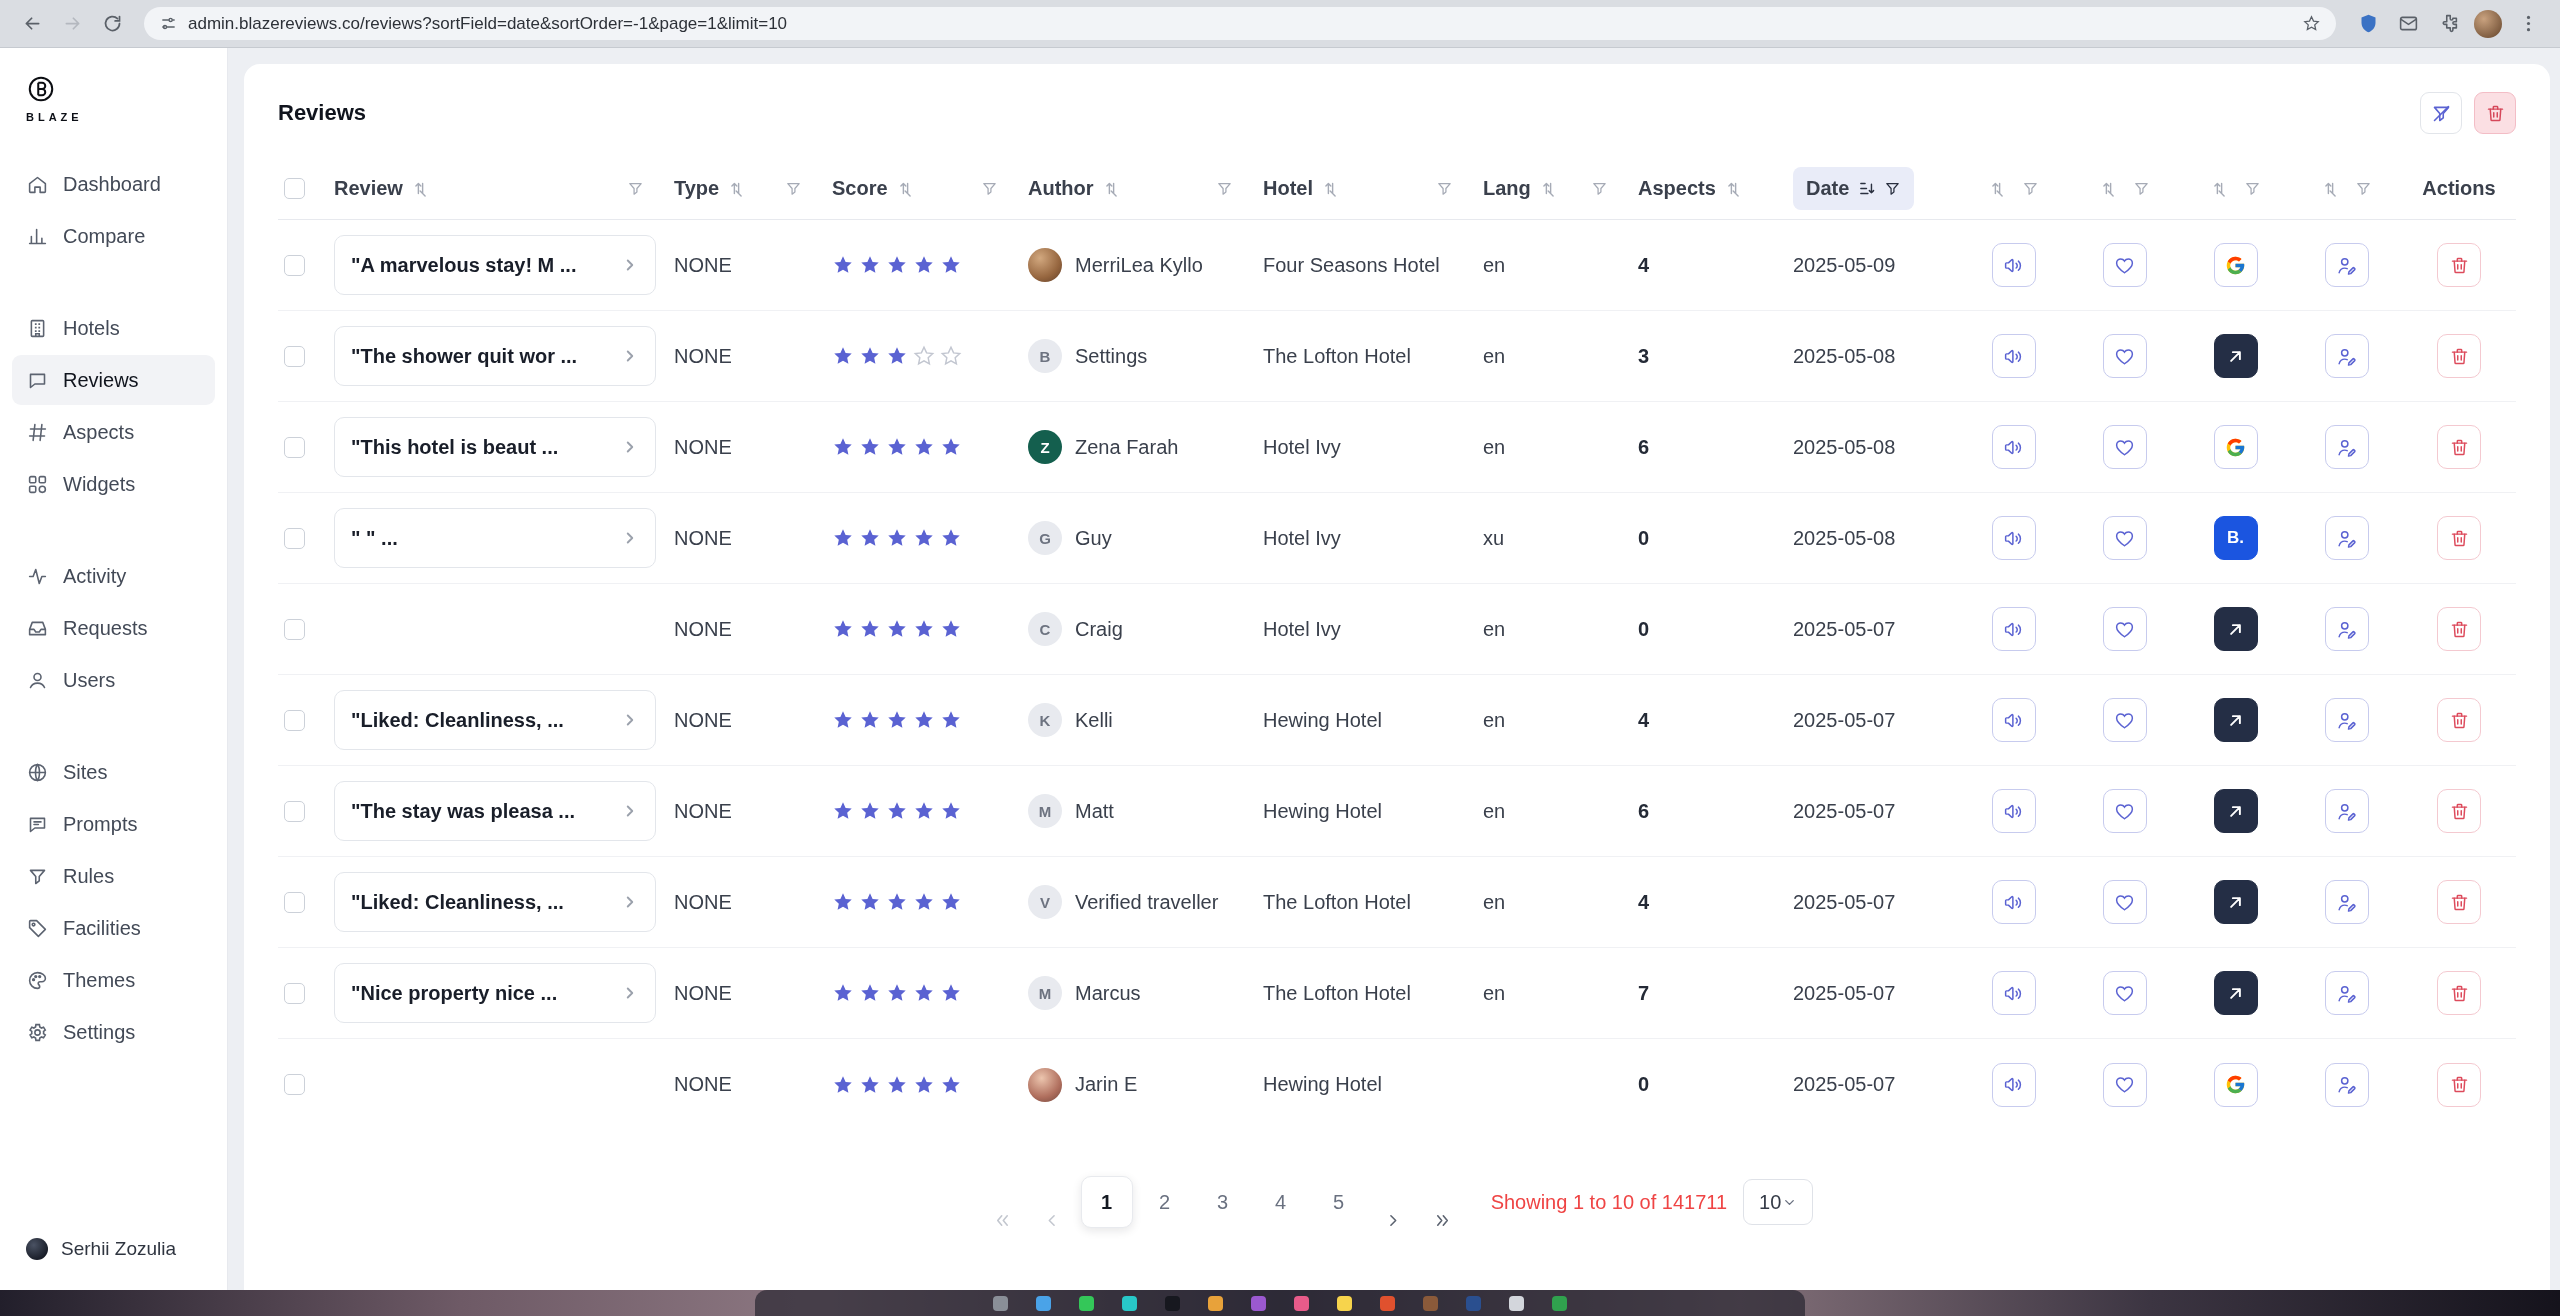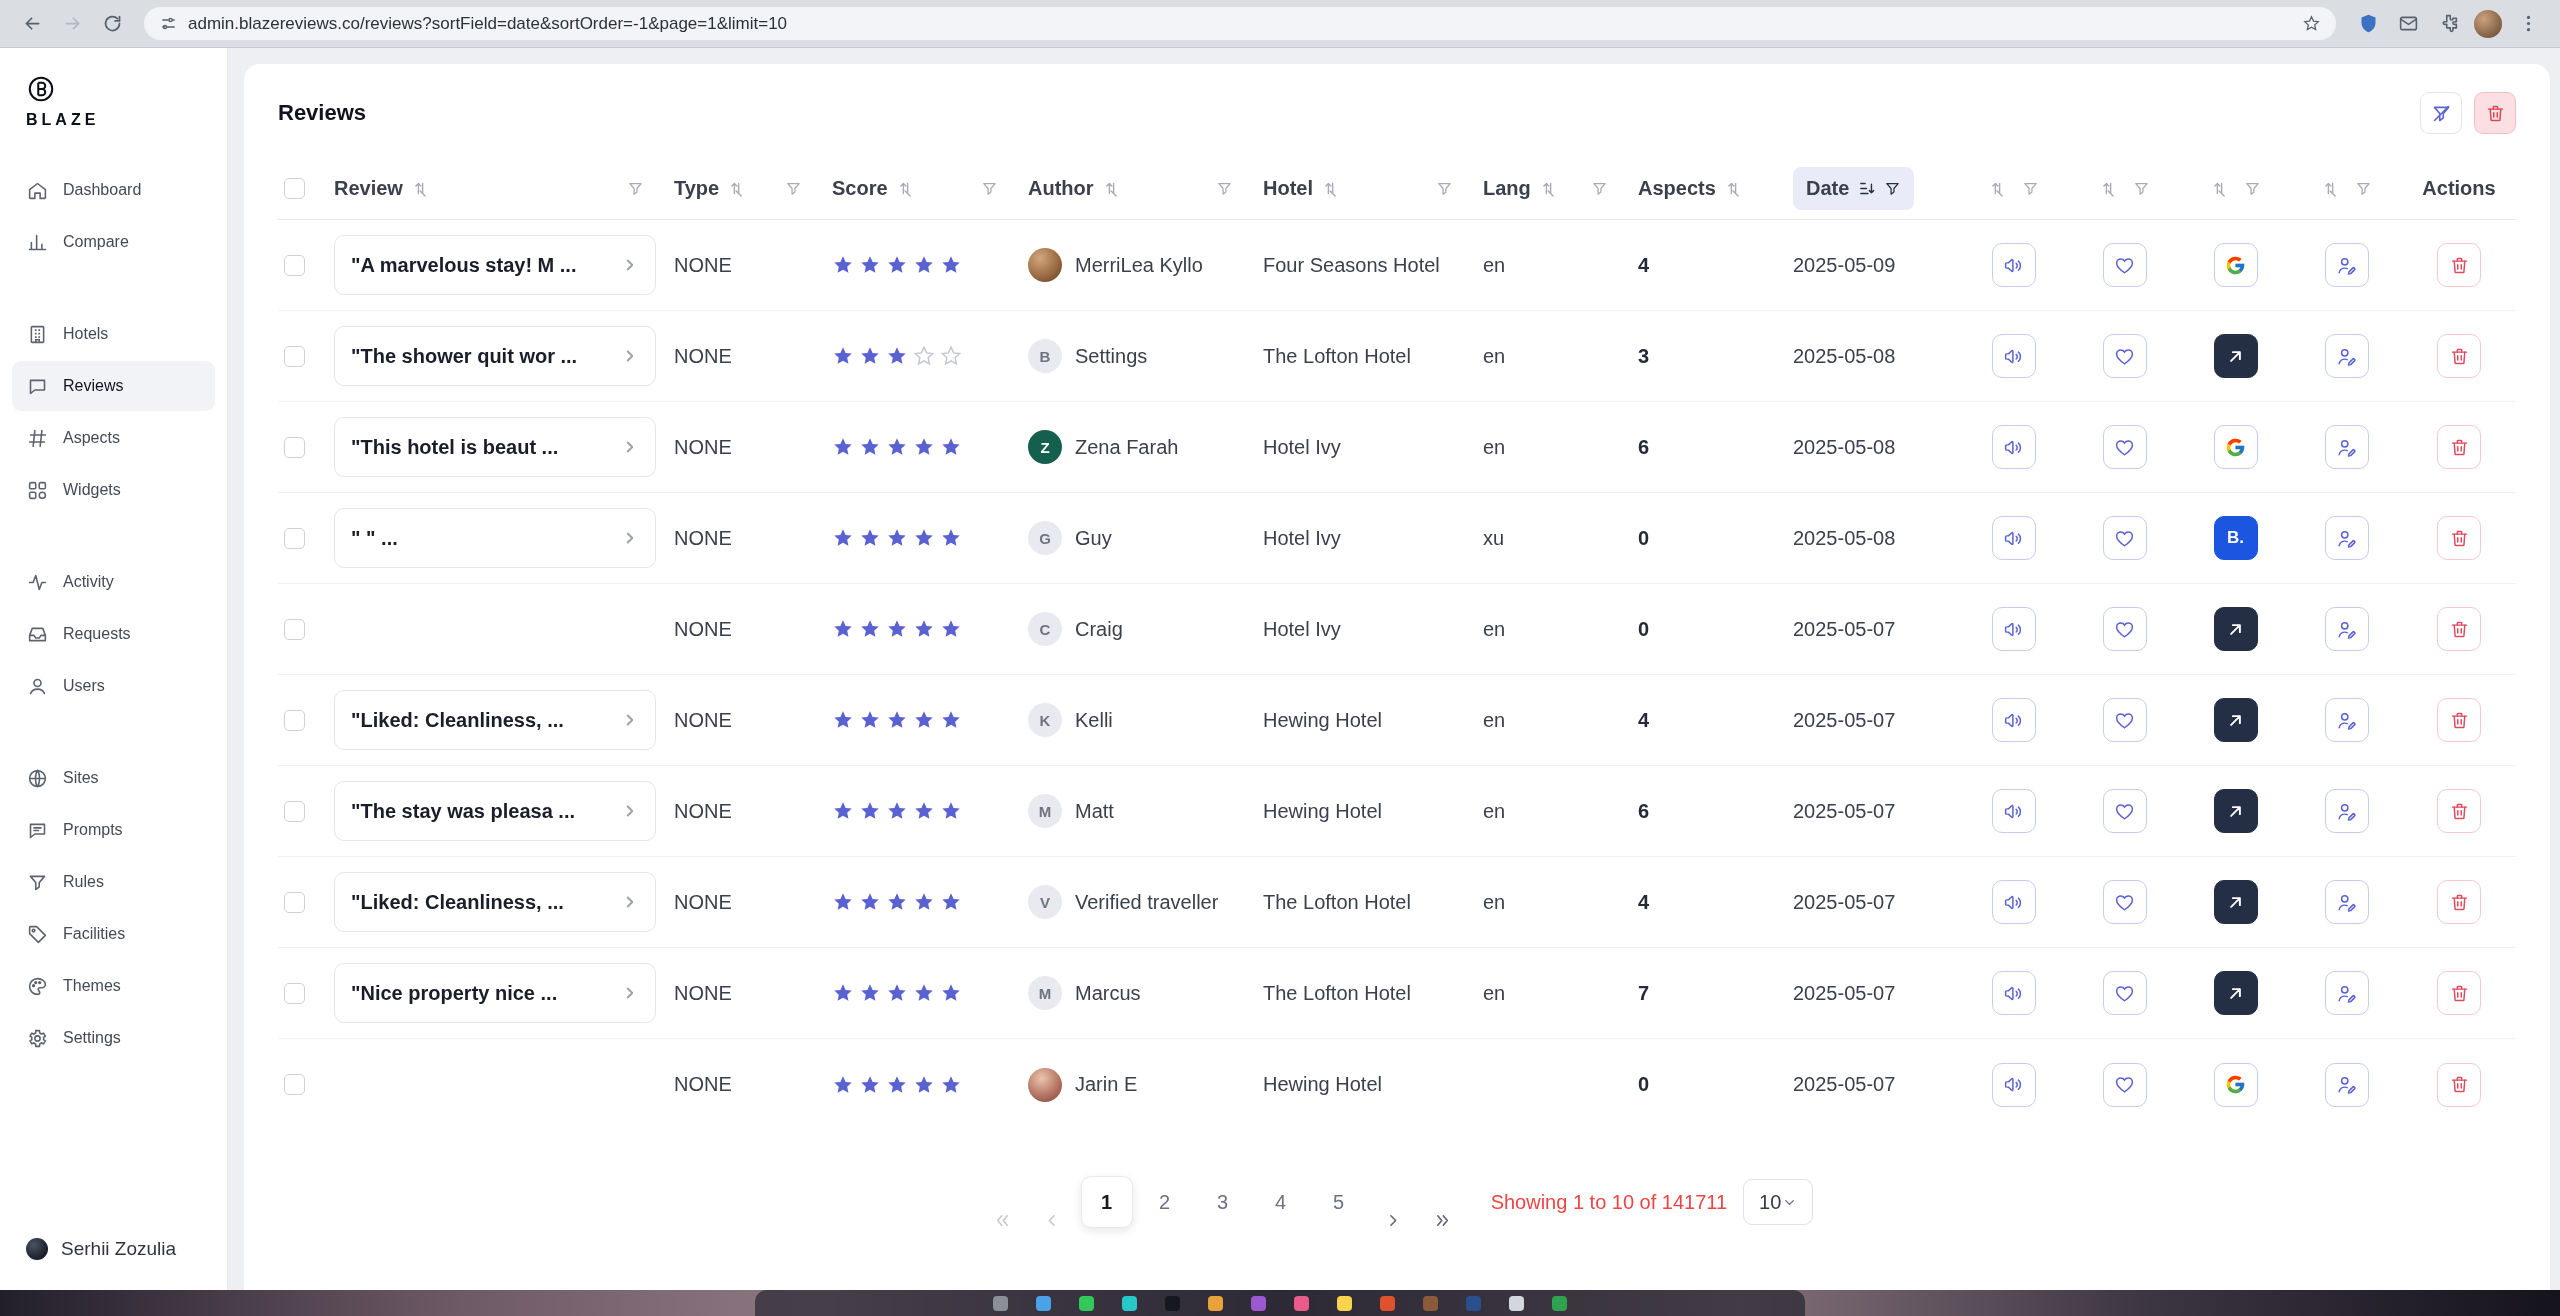--- a/index.html
+++ b/index.html
@@ -24,25 +24,25 @@
     background:radial-gradient(circle at 35% 32%, #c9a27f, #7c5a3e 75%); cursor:pointer; }
   .ext-blue { color:#3b72c4; }
 
   
   .app { display:flex; height:1242px; background:#edeff3; }
 
   .sidebar { width:228px; background:#ffffff; border-right:1px solid #e7e9ee;
     display:flex; flex-direction:column; padding:26px 0 30px; flex:none; }
   .logo { padding-left:26px; }
   .logo .ico svg { width:30px; height:30px; }
-  .logo-text { font-size:16px; font-weight:700; letter-spacing:4px; color:#0c0f16; margin-top:3px; }
+  .logo-text { font-size:11px; font-weight:700; letter-spacing:4px; color:#0c0f16; margin-top:3px; }
   .nav { margin-top:36px; display:flex; flex-direction:column; }
   .nav-group { margin-bottom:42px; display:flex; flex-direction:column; gap:2px; }
   .nav-item { height:50px; margin:0 12px; padding:0 15px; border-radius:9px; display:flex;
-    align-items:center; gap:15px; font-size:16px; color:#434a57; cursor:pointer; }
+    align-items:center; gap:15px; font-size:20px; color:#434a57; cursor:pointer; }
   .nav-item .ico { color:#5c6370; }
   .nav-item .ico svg { width:21px; height:21px; }
   .nav-item.active { background:#f2f3f6; color:#10141d; font-weight:500; }
   .sidebar-user { margin-top:auto; padding:0 26px; display:flex; align-items:center; gap:13px;
     font-size:19px; color:#2f3540; cursor:pointer; }
   .user-dot { width:22px; height:22px; border-radius:50%; flex:none;
     background:radial-gradient(circle at 35% 32%, #4a5263, #171b26 75%); }
 
   .main { flex:1; padding:16px 10px 0 16px; }
   .card { background:#fff; border-radius:16px 16px 0 0; height:100%; display:flex;

